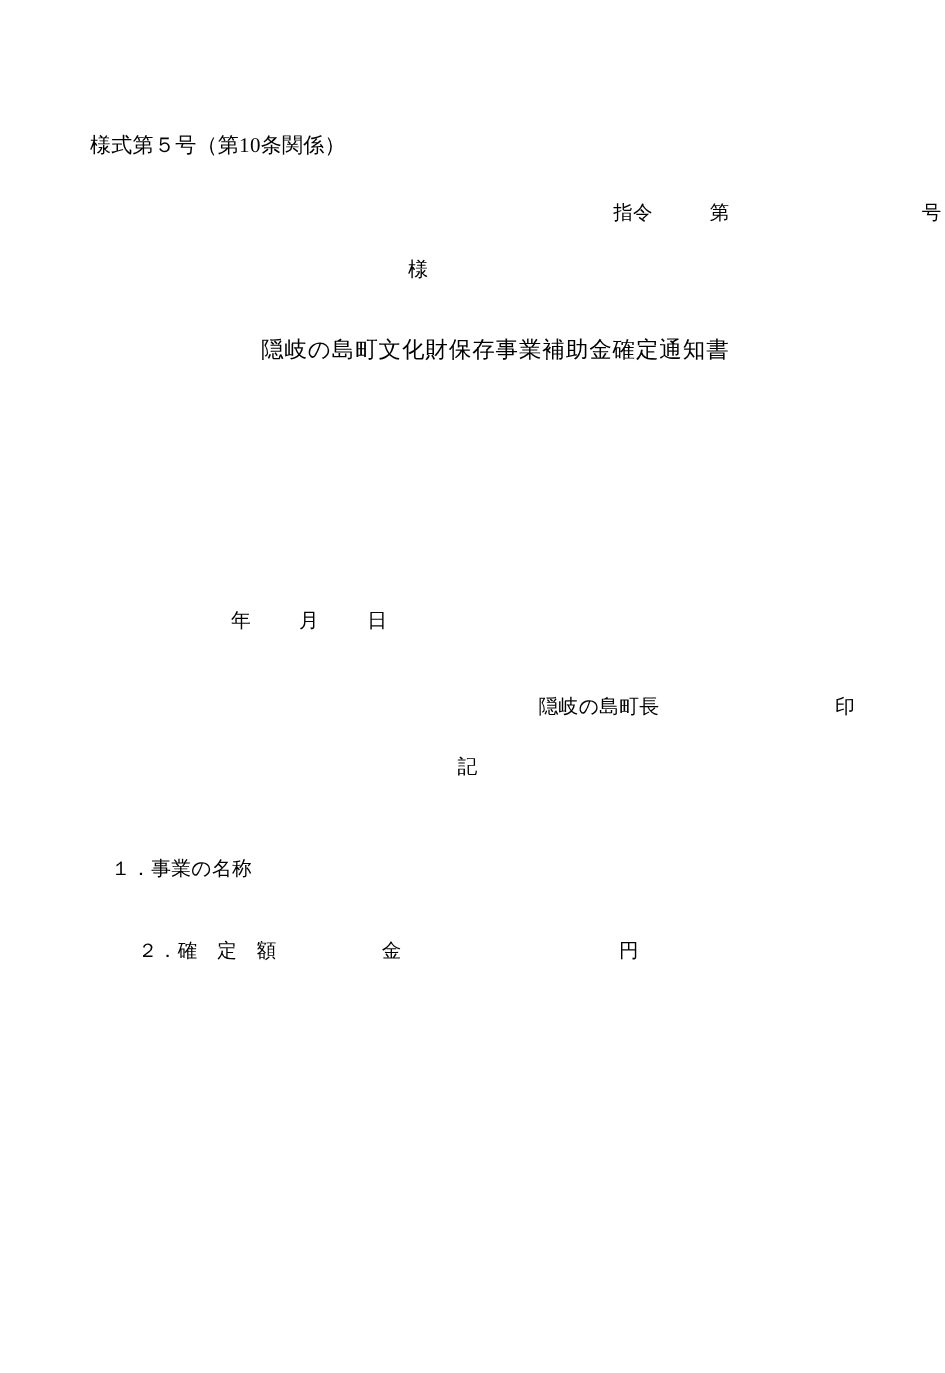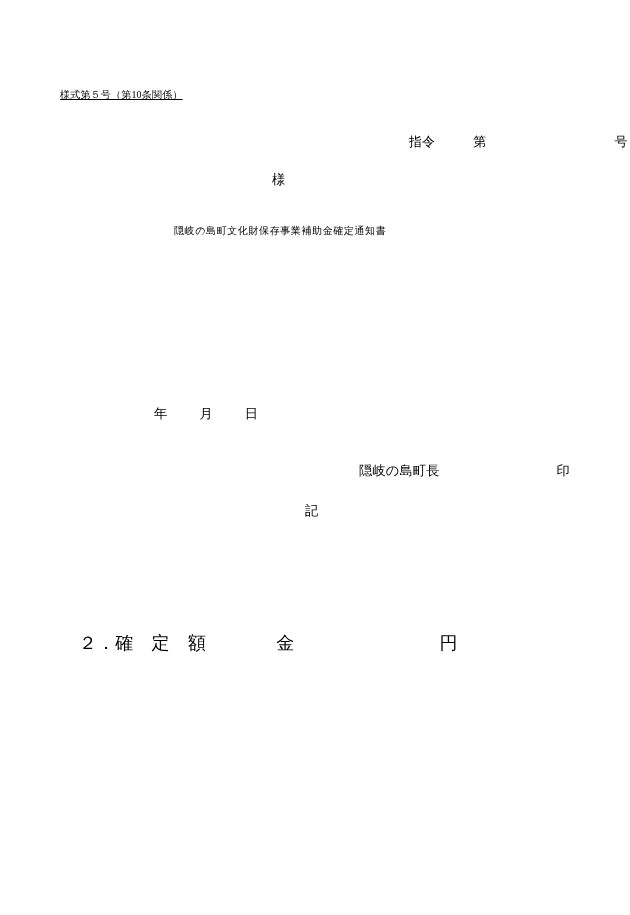--- a/index.html
+++ b/index.html
@@ -23,22 +23,21 @@
   }
   .line {
     position: absolute;
     white-space: pre;
     font-size: 13px;
     letter-spacing: 0.2px;
   }
   .form-no {
     left: 60px;
     top: 88px;
-    font-size: 10px;
-    text-decoration: underline;
+    font-size: 14px;
   }
   .order-row {
     left: 60px;
     top: 117px;
     width: 510px;
     font-size: 13px;
   }
   .order-row .seg {
     display: inline-block;
     font-family: Liberation Serif, serif;
@@ -48,21 +47,21 @@
   .seg-gou { margin-left: 128px; }
 
   .addressee {
     left: 272px;
     top: 171px;
     font-size: 13.5px;
   }
   .doc-title {
     left: 174px;
     top: 224px;
-    font-size: 10px;
+    font-size: 15px;
     letter-spacing: 0.6px;
   }
   .body-p1 {
     left: 60px;
     top: 275px;
     width: 512px;
     font-size: 13.2px;
     line-height: 25px;
     white-space: normal;
     text-align: justify;
@@ -94,21 +93,22 @@
     font-size: 13.2px;
   }
   .item1 {
     left: 60px;
     top: 554px;
     font-size: 13.2px;
   }
   .item2 {
     left: 60px;
     top: 610px;
-    font-size: 18px;
+    font-size: 13px;
+    font-family: Liberation Mono, monospace;
   }
   .item2 .amount-label { display: inline-block; margin-left: 70px; }
   .item2 .yen { display: inline-block; margin-left: 145px; }
 </style>
 </head>
 <body>
 
 <div class="page">
 
   <div class="line form-no">様式第５号（第10条関係）</div>
@@ -125,18 +125,21 @@
   <div class="line date-line">
     <span>年</span><span class="gap-m"></span><span>月</span><span class="gap-m"></span><span>日</span>
   </div>
 
   <div class="line signer-line">
     <span>隠岐の島町長</span><span class="seal">印</span>
   </div>
 
   <div class="line ki-line">記</div>
 
+  <div class="line item1">
+    <span>１．</span><span>事業の名称</span>
+  </div>
 
   <div class="line item2">
     <span>２．</span><span>確　定　額</span><span class="amount-label">金</span><span class="yen">円</span>
   </div>
 
 </div>
 
 </body></html>

